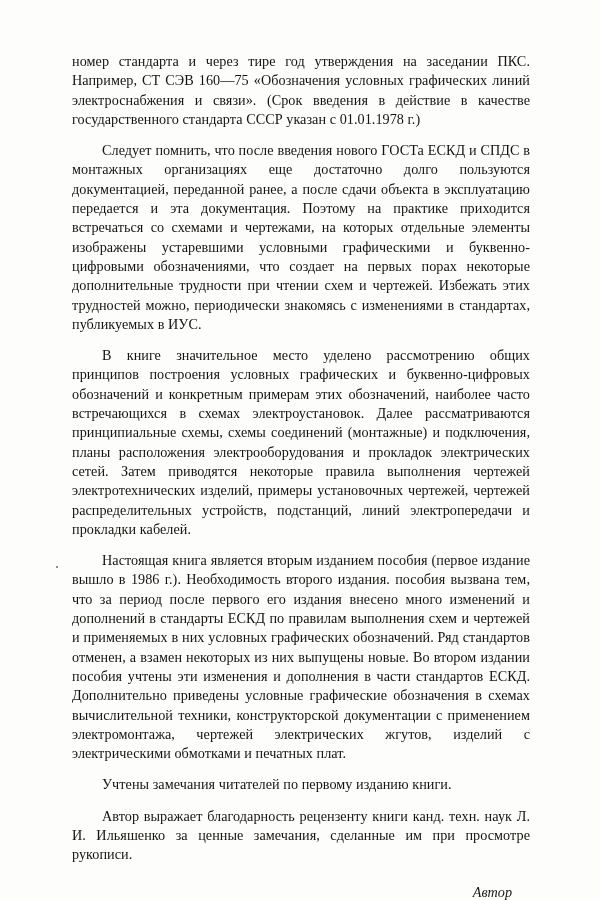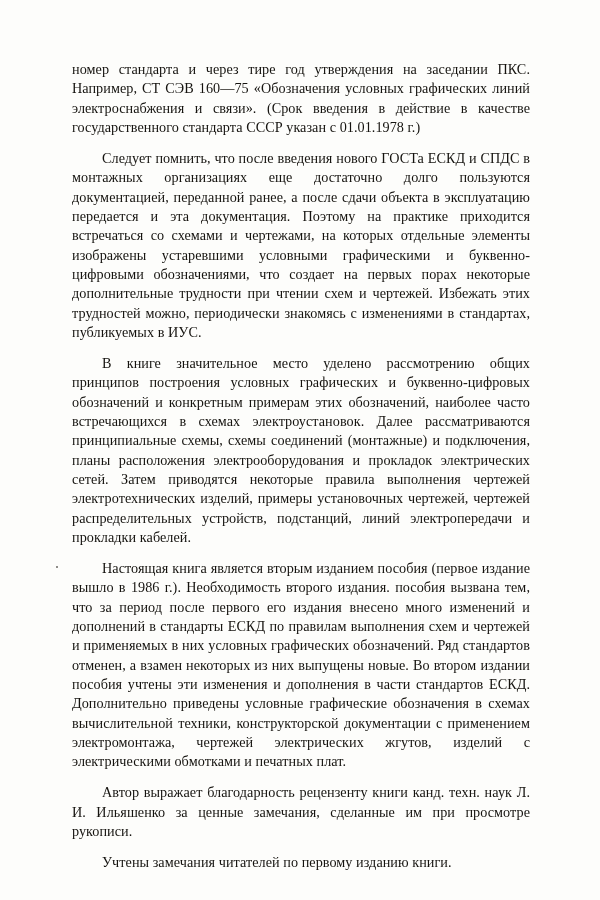--- a/index.html
+++ b/index.html
@@ -16,21 +16,21 @@
   .page {
     position: relative;
     width: 600px;
     height: 900px;
     background: #fdfdfb;
     overflow: hidden;
   }
   .text-block {
     position: absolute;
     left: 72px;
-    top: 60px;
+    top: 52px;
     width: 458px;
   }
   p {
     margin: 0;
     font-size: 14.2px;
     line-height: 19.3px;
     text-align: justify;
     text-justify: inter-word;
     letter-spacing: 0.05px;
     color: #15130f;
@@ -59,17 +59,18 @@
 </style>
 </head>
 <body>
 
 <div class="page">
   <div class="text-block">
     <p class="">номер стандарта и через тире год утверждения на заседании ПКС. Например, СТ СЭВ 160—75 «Обозначения условных графических линий электроснабжения и связи». (Срок введения в действие в качестве государственного стандарта СССР указан с 01.01.1978 г.)</p>
     <p class="indent">Следует помнить, что после введения нового ГОСТа ЕСКД и СПДС в монтажных организациях еще достаточно долго пользуются документацией, переданной ранее, а после сдачи объекта в эксплуатацию передается и эта документация. Поэтому на практике приходится встречаться со схемами и чертежами, на которых отдельные элементы изображены устаревшими условными графическими и буквенно-цифровыми обозначениями, что создает на первых порах некоторые дополнительные трудности при чтении схем и чертежей. Избежать этих трудностей можно, периодически знакомясь с изменениями в стандартах, публикуемых в ИУС.</p>
     <p class="indent">В книге значительное место уделено рассмотрению общих принципов построения условных графических и буквенно-цифровых обозначений и конкретным примерам этих обозначений, наиболее часто встречающихся в схемах электроустановок. Далее рассматриваются принципиальные схемы, схемы соединений (монтажные) и подключения, планы расположения электрооборудования и прокладок электрических сетей. Затем приводятся некоторые правила выполнения чертежей электротехнических изделий, примеры установочных чертежей, чертежей распределительных устройств, подстанций, линий электропередачи и прокладки кабелей.</p>
     <p class="indent">Настоящая книга является вторым изданием пособия (первое издание вышло в 1986 г.). Необходимость второго издания. пособия вызвана тем, что за период после первого его издания внесено много изменений и дополнений в стандарты ЕСКД по правилам выполнения схем и чертежей и применяемых в них условных графических обозначений. Ряд стандартов отменен, а взамен некоторых из них выпущены новые. Во втором издании пособия учтены эти изменения и дополнения в части стандартов ЕСКД. Дополнительно приведены условные графические обозначения в схемах вычислительной техники, конструкторской документации с применением электромонтажа, чертежей электрических жгутов, изделий с электрическими обмотками и печатных плат.</p>
+    <p class="indent">Учтены замечания читателей по первому изданию книги.</p>
     <p class="indent">Автор выражает благодарность рецензенту книги канд. техн. наук Л. И. Ильяшенко за ценные замечания, сделанные им при просмотре рукописи.</p>
-    <p class="indent">Учтены замечания читателей по первому изданию книги.</p>
+    <div class="signature">Автор</div>
   </div>
   <span class="speck" style="left:56px; top:566px;"></span>
 </div>
 
 </body></html>

